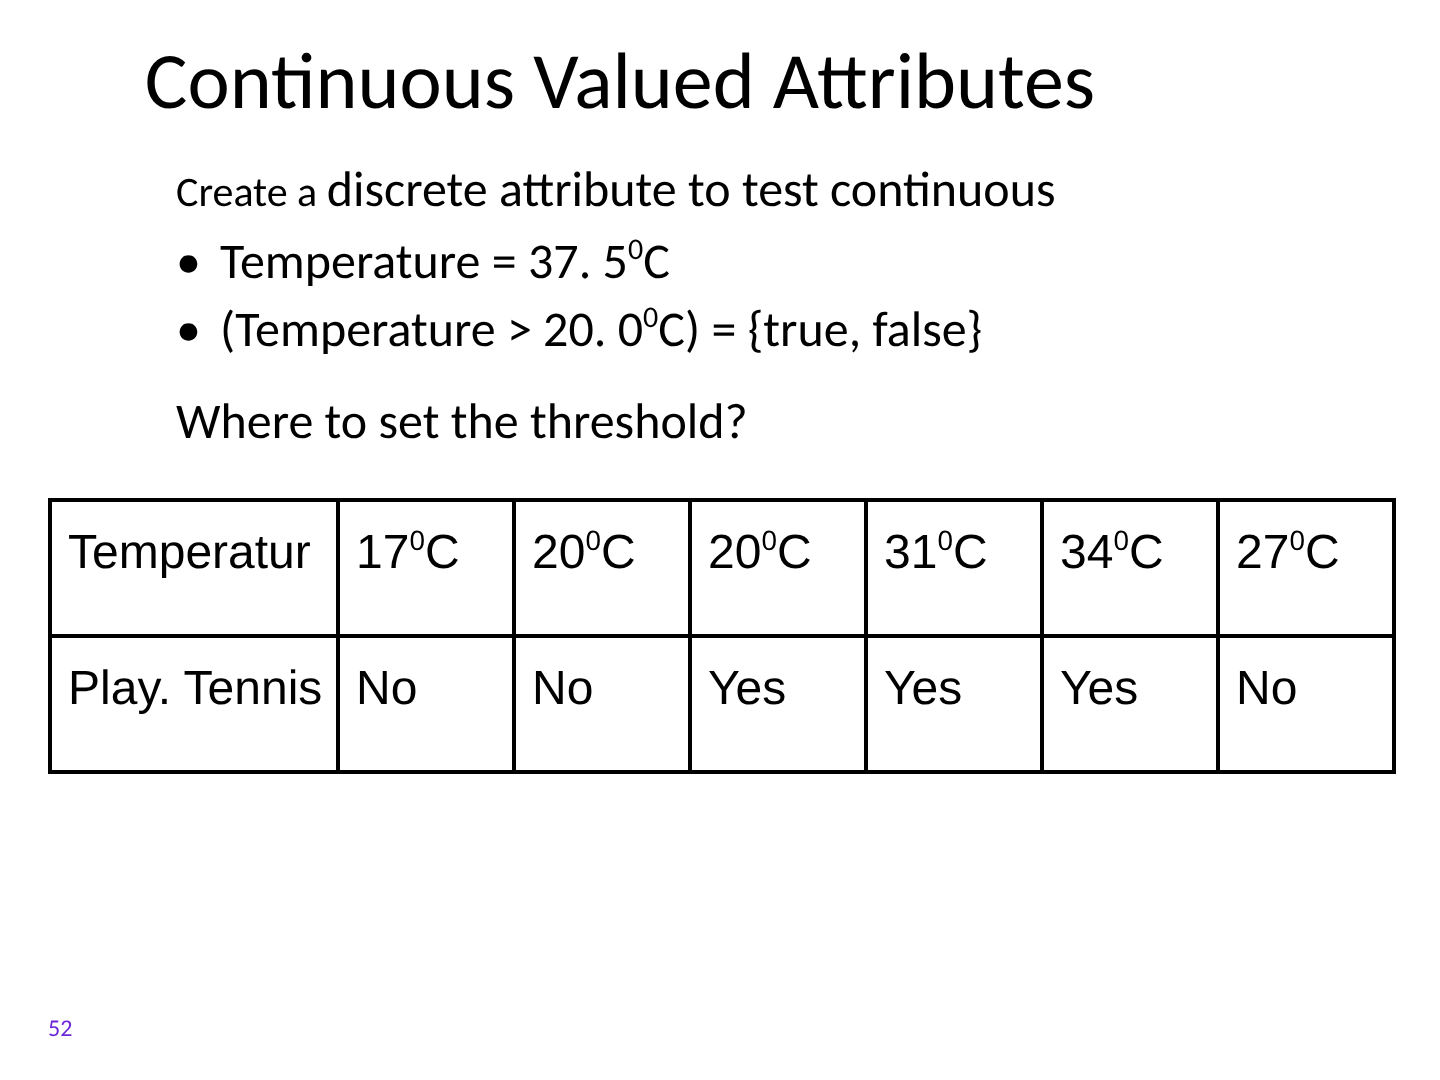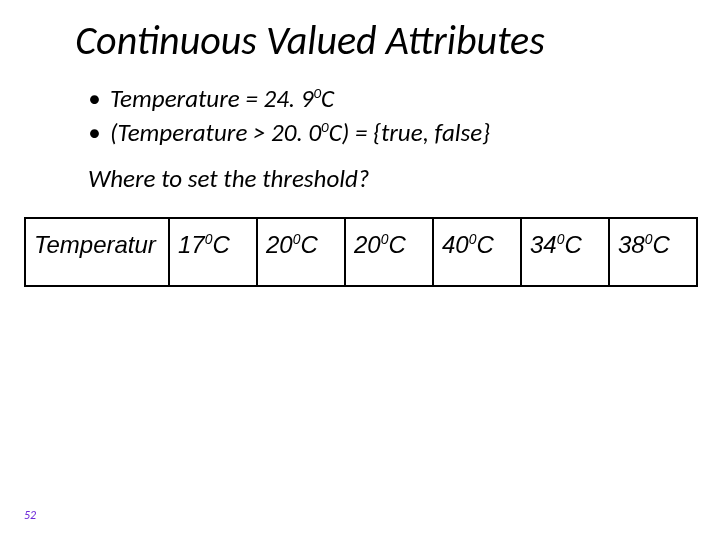--- a/index.html
+++ b/index.html
@@ -10,21 +10,20 @@
     background: #ffffff;
     font-family: Calibri, Arial, sans-serif;
     color: #000;
     overflow: hidden;
   }
   .slide {
     position: relative;
     width: 620px;
     height: 540px;
     box-sizing: border-box;
-    font-style: italic;
   }
   .title {
     font-size: 40px;
     font-weight: 400;
     text-align: center;
     padding-top: 16px;
     letter-spacing: 0px;
   }
   .body {
     padding: 14px 70px 0 88px;
@@ -93,24 +92,27 @@
   }
 </style>
 </head>
 <body>
 
 <div class="slide">
 
   <div class="title">Continuous Valued Attributes</div>
 
   <div class="body">
+    <div>
+      <span class="lead-small">Create a </span><span>discrete attribute to test continuous</span>
+    </div>
 
     <ul class="bullets">
       <li>
-        <span>Temperature = 24. 9</span><span class="deg">0</span><span>C</span>
+        <span>Temperature = 37. 5</span><span class="deg">0</span><span>C</span>
       </li>
       <li>
         <span>(Temperature &gt; 20. 0</span><span class="deg">0</span><span>C) = {true, false}</span>
       </li>
     </ul>
 
     <div class="where">Where to set the threshold?</div>
   </div>
 
   <div class="table-wrap">
@@ -123,22 +125,31 @@
           <col class="val">
           <col class="val">
           <col class="val">
       </colgroup>
       <tbody>
           <tr>
         <td>Temperatur</td>
         <td><span>17</span><span class="sup0">0</span><span>C</span></td>
         <td><span>20</span><span class="sup0">0</span><span>C</span></td>
         <td><span>20</span><span class="sup0">0</span><span>C</span></td>
-        <td><span>40</span><span class="sup0">0</span><span>C</span></td>
+        <td><span>31</span><span class="sup0">0</span><span>C</span></td>
         <td><span>34</span><span class="sup0">0</span><span>C</span></td>
-        <td><span>38</span><span class="sup0">0</span><span>C</span></td>
+        <td><span>27</span><span class="sup0">0</span><span>C</span></td>
+      </tr>
+      <tr>
+        <td>Play. Tennis</td>
+        <td>No</td>
+        <td>No</td>
+        <td>Yes</td>
+        <td>Yes</td>
+        <td>Yes</td>
+        <td>No</td>
       </tr>
     </tbody>
       </table>
   </div>
 
   <div class="pagenum">52</div>
 </div>
 
 </body></html>

